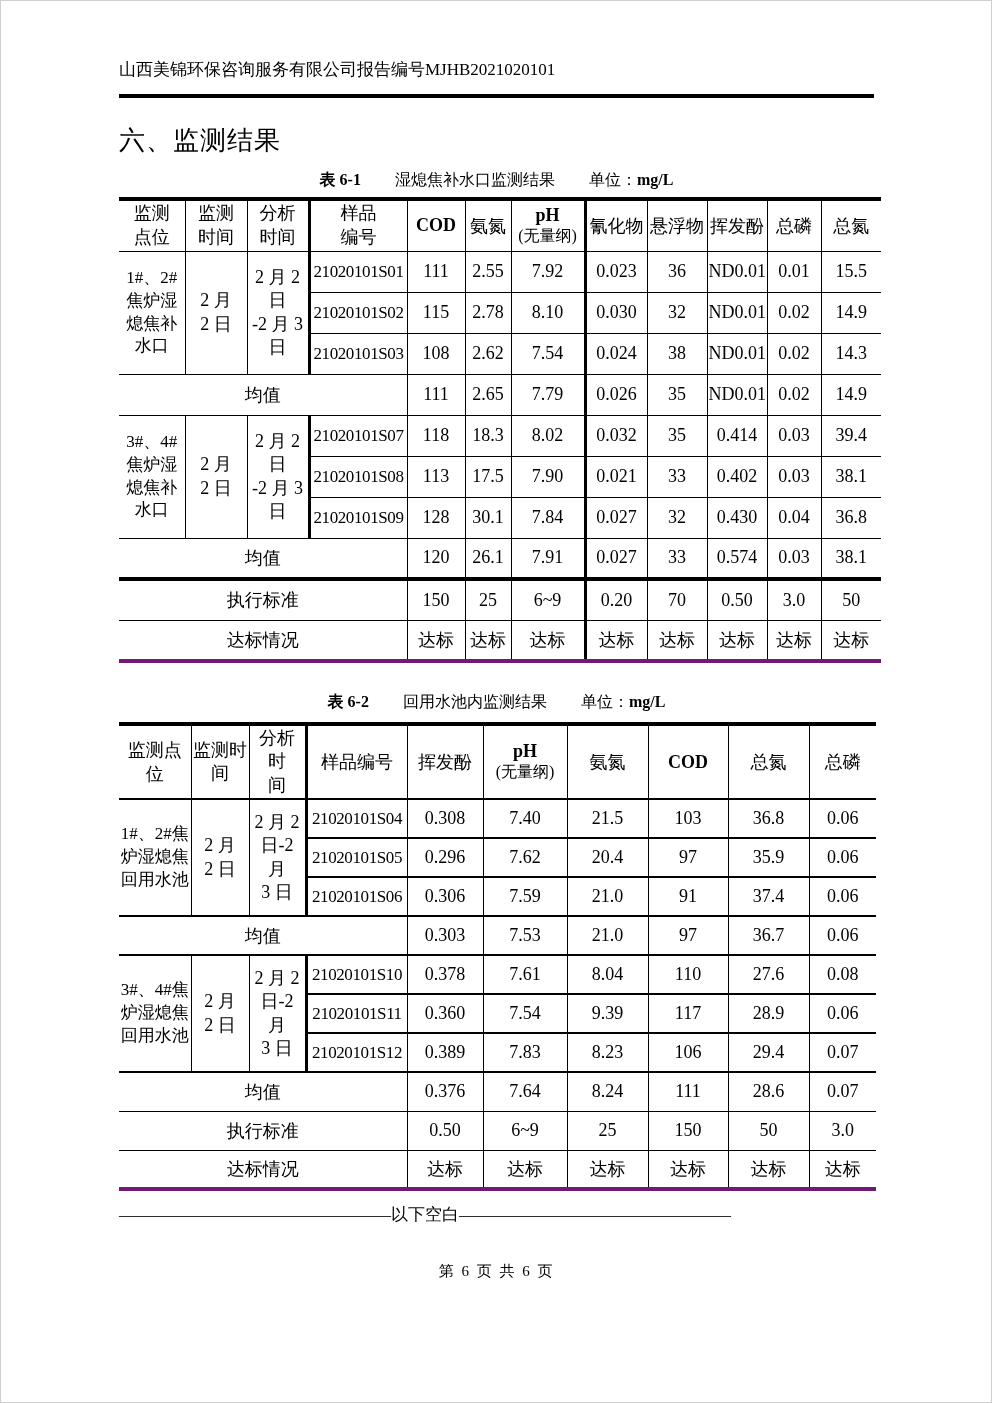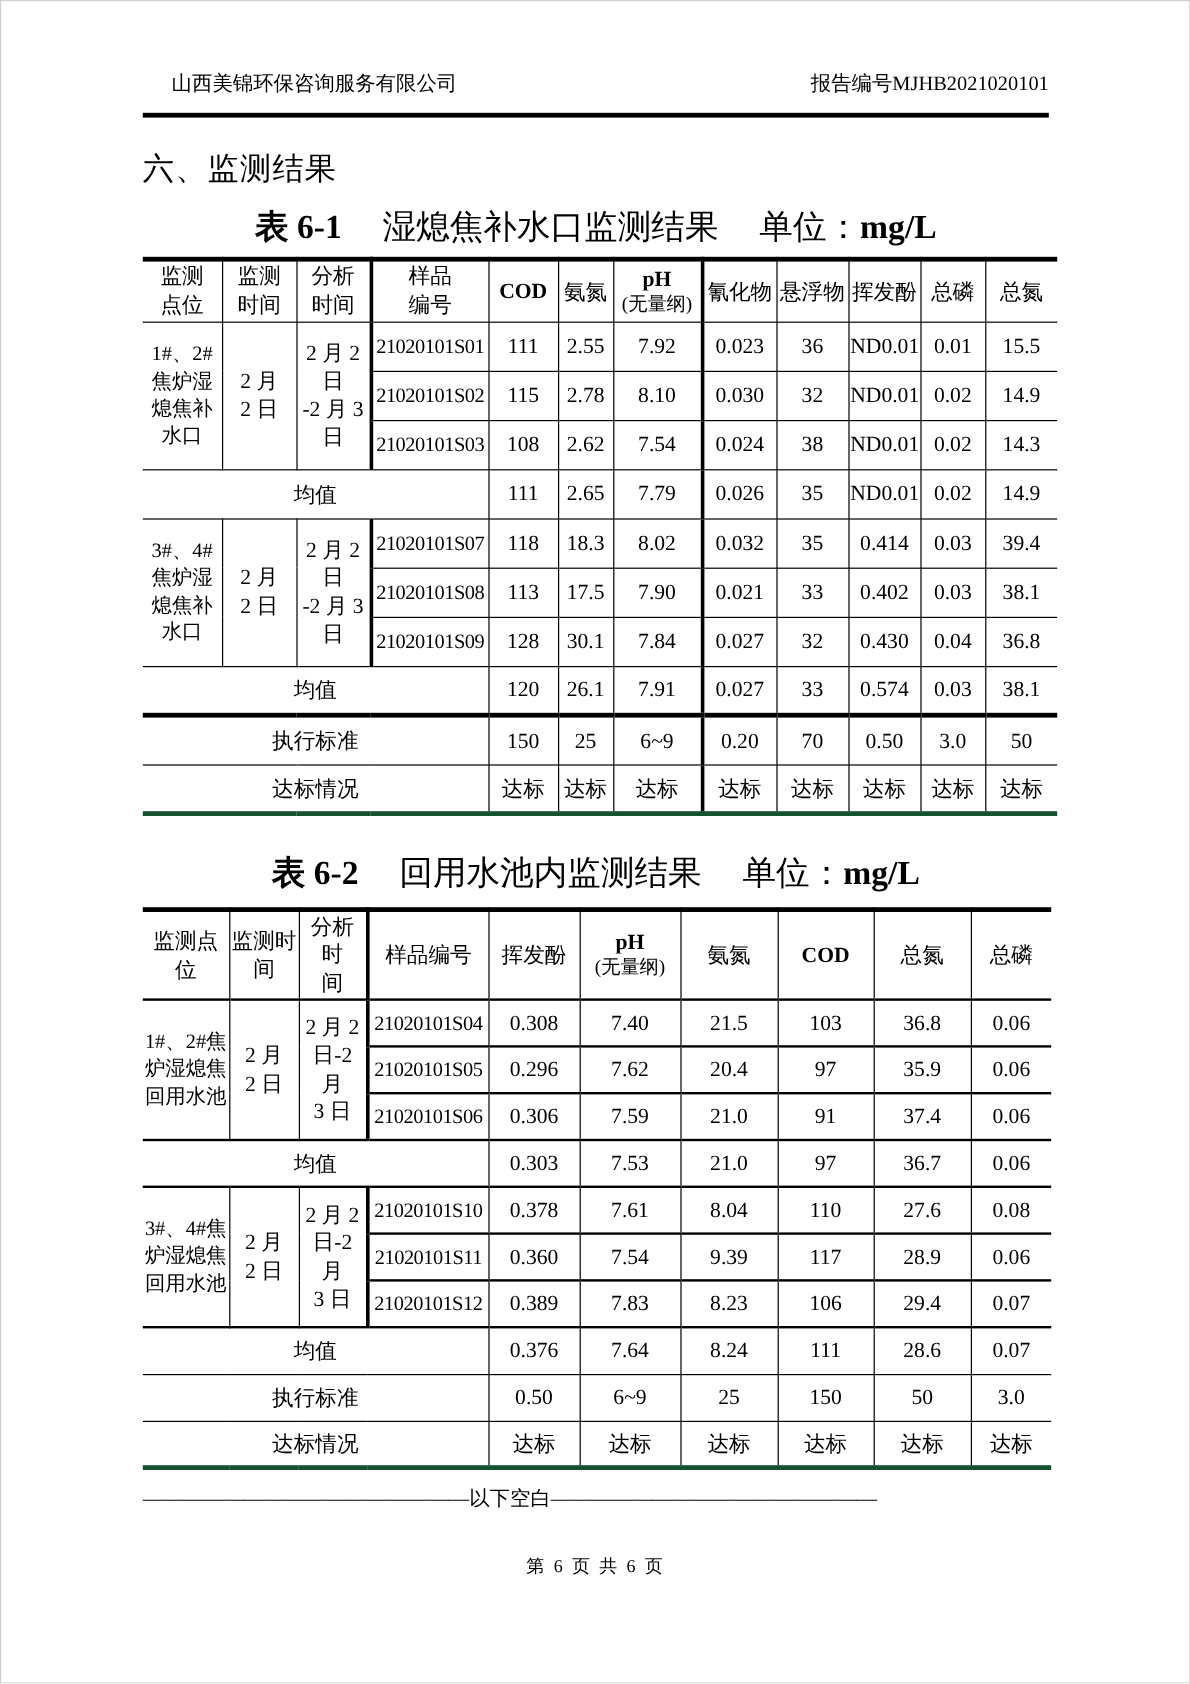--- a/index.html
+++ b/index.html
@@ -1,30 +1,30 @@
 <!DOCTYPE html>
 <html><head>
 <meta charset="utf-8">
 <style>
   * { margin:0; padding:0; box-sizing:border-box; }
   html,body { background:#fff; }
   .page { width:992px; height:1403px; background:#fff; border:1px solid #cfcfcf;
           padding:57px 117px 0 118px; color:#000;
           font-family:"Liberation Serif","DejaVu Serif",serif; }
-  .hdr { display:flex; justify-content:space-between; align-items:baseline; font-size:17px;margin-left:24px; }
+  .hdr { display:flex; align-items:baseline; font-size:17px; }
   .rule { height:4px; background:#000; margin-top:13px; }
   .sec { font-size:26px; margin-top:25px; letter-spacing:1px; }
   .intro { font-size:20px; margin-top:30px; text-indent:47px; }
-  .cap { text-align:center; font-size:28px; margin-top:12px; }
+  .cap { text-align:center; font-size:16px; margin-top:12px; }
   .cap .lbl { font-weight:bold; margin-right:34px; }
   .cap .ttl { margin-right:34px; }
   .b { font-weight:bold; }
   table { width:757px; table-layout:fixed; border-collapse:collapse; text-align:center;
           font-size:18px; margin-top:6px; }
-  .t1,.t2 { border-top:4px solid #000; border-bottom:4px solid #14532d; }
+  .t1,.t2 { border-top:4px solid #000; border-bottom:4px solid #701a75; }
   .t1 th,.t1 td { border:1px solid #000; padding:1px; }
   .t2 th,.t2 td { border:1px solid #000; border-top-width:2px; padding:1px; }
   .t2 tr.thin td { border-top-width:1px; }
   .t1 tr.hstd td { border-top-width:4px; }
   th { font-weight:normal; }
   .t1 th { height:52px; } .t1 td { height:41px; }
   .t2 th { height:46px; } .t2 td { height:39px; }
   .v3 { border-left-width:3px !important; }
   .nol { border-left:none !important; }
   .nor { border-right:none !important; }

